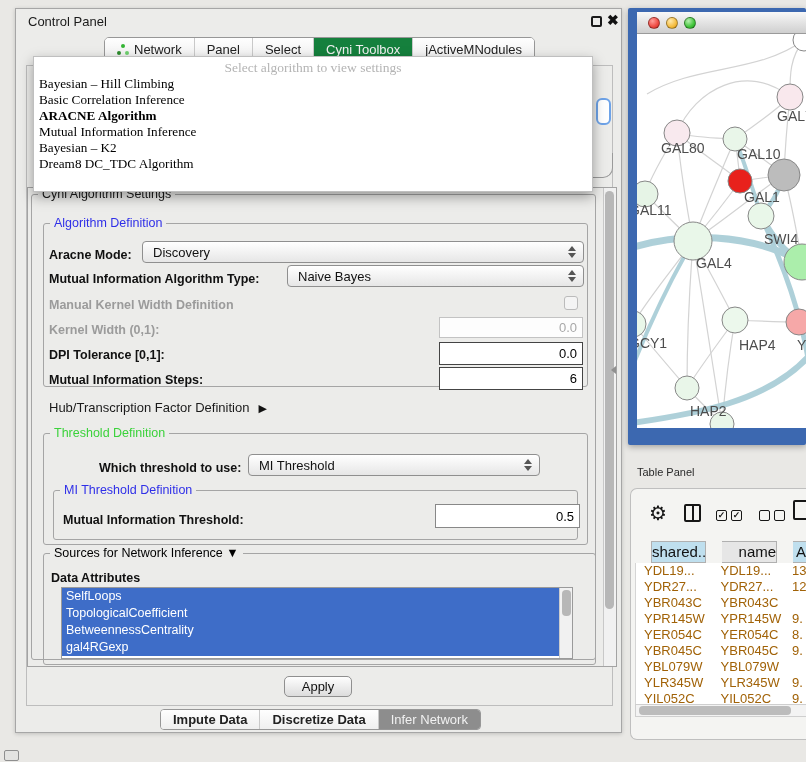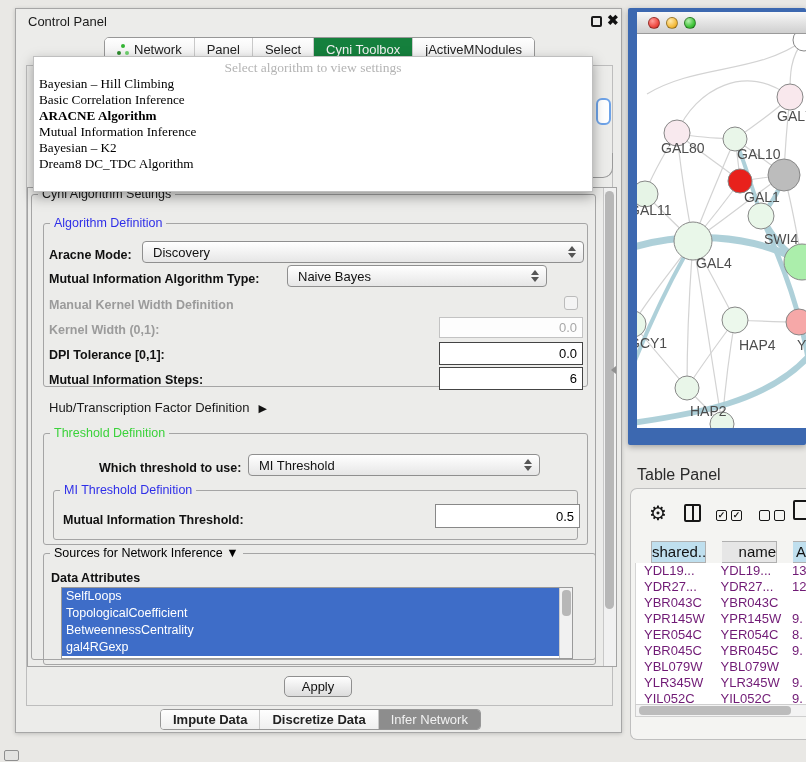--- a/index.html
+++ b/index.html
@@ -80,36 +80,36 @@
   #net-window { left:628px; top:8px; width:178px; height:437px; background:#3c68b0; border-radius:2px; box-shadow:0 2px 6px rgba(0,0,0,.3); }
   #net-titlebar { position:absolute; left:9px; top:4px; width:169px; height:22px; background:linear-gradient(#f8f8f8,#cfcfcf); border-bottom:1px solid #9a9a9a; }
   .tl { position:absolute; top:5px; width:12px; height:12px; border-radius:50%; border:1px solid rgba(0,0,0,.35); }
   #tl-red { left:11px; background:radial-gradient(circle at 35% 30%, #ff9f9a, #ee4a42 60%, #c22a22); }
   #tl-yellow { left:29px; background:radial-gradient(circle at 35% 30%, #ffe9ac, #f5bd41 60%, #d2920e); }
   #tl-green { left:47px; background:radial-gradient(circle at 35% 30%, #b8f0b0, #43c53c 60%, #1f9c1d); }
   #net-canvas { position:absolute; left:9px; top:26px; width:169px; height:394px; background:#fff; overflow:hidden; }
   .node-label { font-family:"Liberation Sans",sans-serif; font-size:14px; fill:#4d4d4d; }
 
   
-  #table-panel-title { left:637px; top:466px; font-size:16px; color:#2a2a2a; }
+  #table-panel-title { left:637px; top:466px; font-size:11px; color:#2a2a2a; }
   #table-window { left:630px; top:488px; width:176px; height:252px; background:#f4f4f2; border:1px solid #bfbfbf; border-right:none; border-radius:7px 0 0 7px; overflow:hidden; }
   #gear-icon { position:absolute; left:18px; top:13px; font-size:20px; color:#161616; line-height:22px; }
   #split-icon { position:absolute; left:53px; top:15px; width:17px; height:18px; border:2px solid #161616; border-radius:2px; }
   #split-icon:after { content:""; position:absolute; left:5.5px; top:0; width:2px; height:14px; background:#161616; }
   .cb { position:absolute; top:21px; width:11px; height:11px; border:1.5px solid #161616; border-radius:2px; font-size:9px; line-height:9px; text-align:center; color:#161616; font-weight:bold; }
   #doc-icon { position:absolute; left:162px; top:11px; width:16px; height:20px; border:2px solid #161616; border-radius:2px; background:#f4f4f2; }
 
   #tbl { position:absolute; left:4px; top:52px; width:172px; }
   #tbl-head { display:flex; height:22px; }
   .th { border:1px solid #b0b0b0; border-left:none; font-size:15px; color:#111; text-align:right; line-height:20px; background:#e6e6e6; overflow:hidden; white-space:nowrap;margin-left:16px; }
   .th:first-child { border-left:1px solid #b0b0b0; }
   .th.hl { background:#bfdfee; }
   #tbl-body { background:#fff; height:141px; overflow:hidden; border-left:1px solid #d5d5d5; }
   .tr { display:flex; height:16px; }
-  .td { font-size:13px; color:#701a75; line-height:16px; padding-left:8px; overflow:hidden; white-space:nowrap; }
+  .td { font-size:13px; color:#a16207; line-height:16px; padding-left:8px; overflow:hidden; white-space:nowrap; }
   .c0 { width:77px; } .c1 { width:77px; } .c2 { width:18px; padding-left:3px; }
   #h-scroll { position:absolute; left:4px; top:215px; width:172px; height:13px; background:#f3f3f3; border:1px solid #cfcfcf; }
   #h-thumb { position:absolute; left:3px; top:1px; width:152px; height:9px; background:#bcbcbc; border-radius:4px; }
 </style>
 </head>
 <body>
 
 <div class="abs" id="control-panel">
   <div class="abs" id="cp-title">Control Panel</div>
   <div class="abs" id="float-btn"></div>
@@ -166,21 +166,21 @@
     <span class="grp-title" style="left:6px; top:-8px; color:#2f2fe8;">Algorithm Definition</span>
   </div>
 
   <div class="lbl" style="left:33px; top:239px;">Aracne Mode:</div>
   <div class="combo" style="left:126px; top:232px; width:442px; height:22px;">
     <span>Discovery</span>
     <span class="spin"></span>
   </div>
 
   <div class="lbl" style="left:33px; top:263px;">Mutual Information Algorithm Type:</div>
-  <div class="combo" style="left:271px; top:256px; width:260px; height:22px;">
+  <div class="combo" style="left:271px; top:256px; width:297px; height:22px;">
     <span>Naive Bayes</span>
     <span class="spin"></span>
   </div>
 
   <div class="lbl dis" style="left:33px; top:289px;">Manual Kernel Width Definition</div>
   <div class="abs" id="manual-check"></div>
 
   <div class="lbl dis" style="left:33px; top:314px;">Kernel Width (0,1):</div>
   <input class="field dis" style="left: 423px; top: 308px; width: 144px; height: 21px;" readonly="" value="0.0">
 

